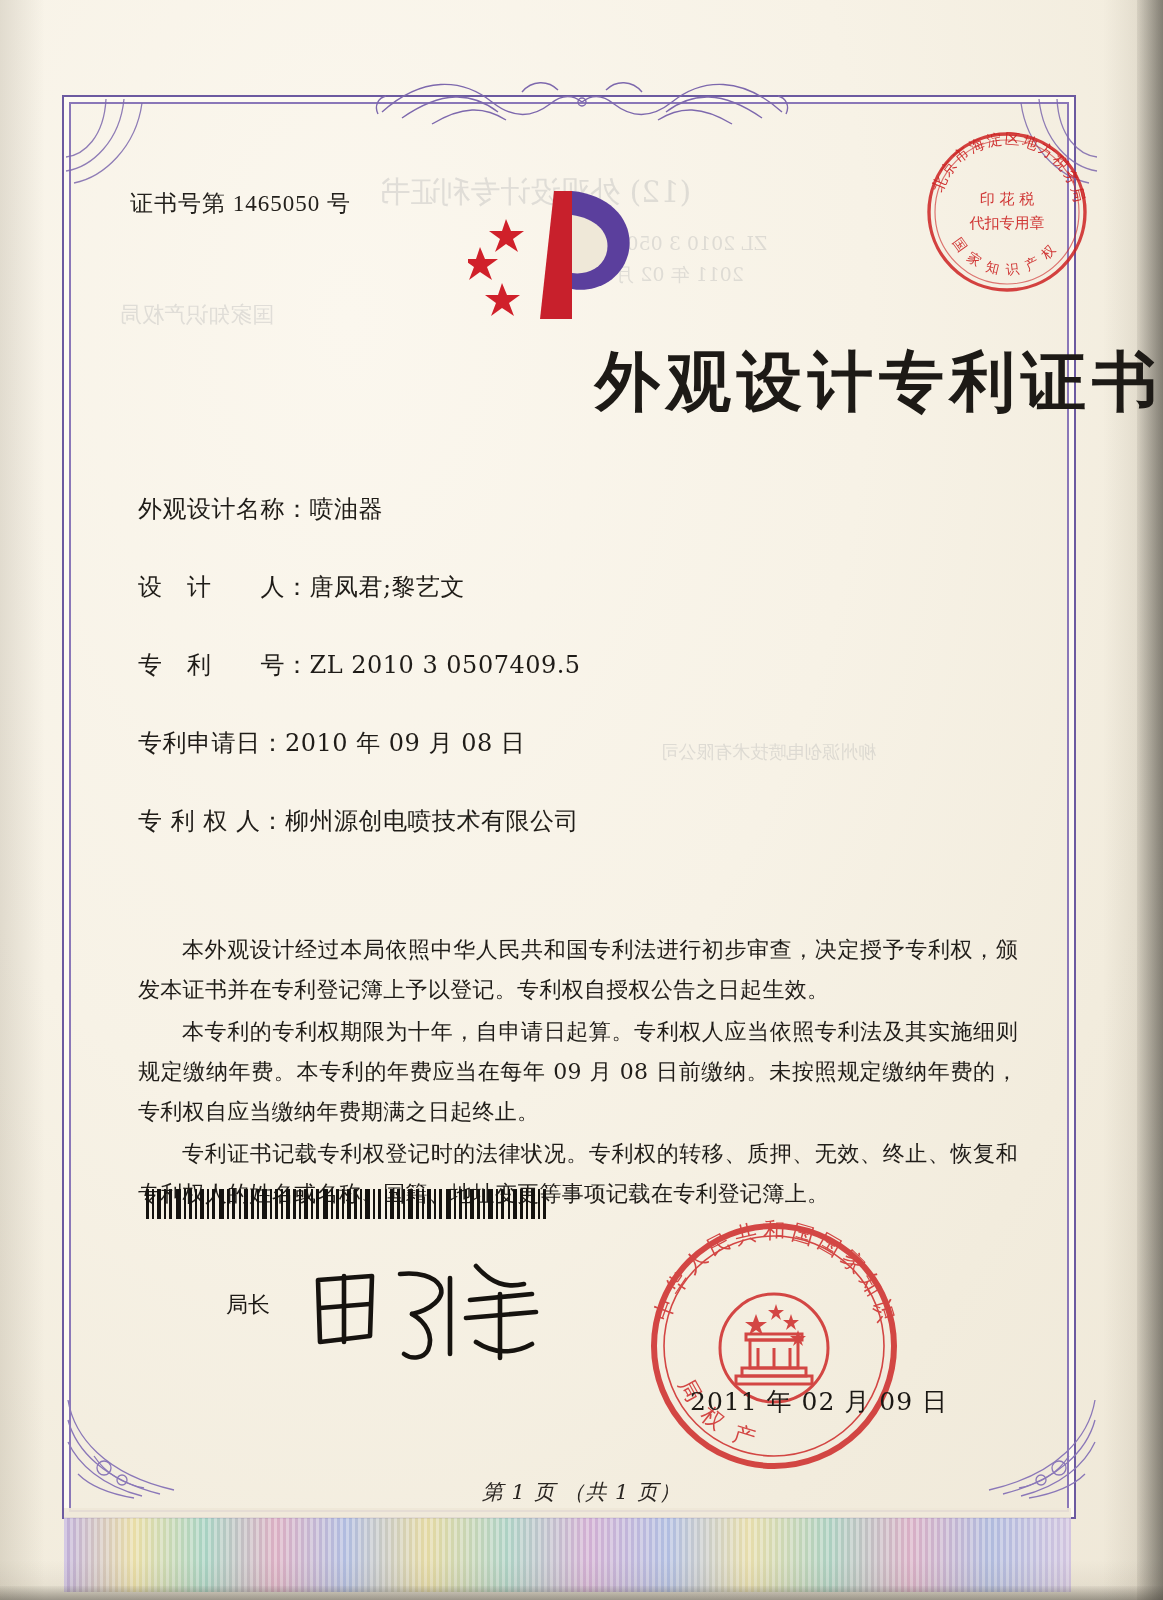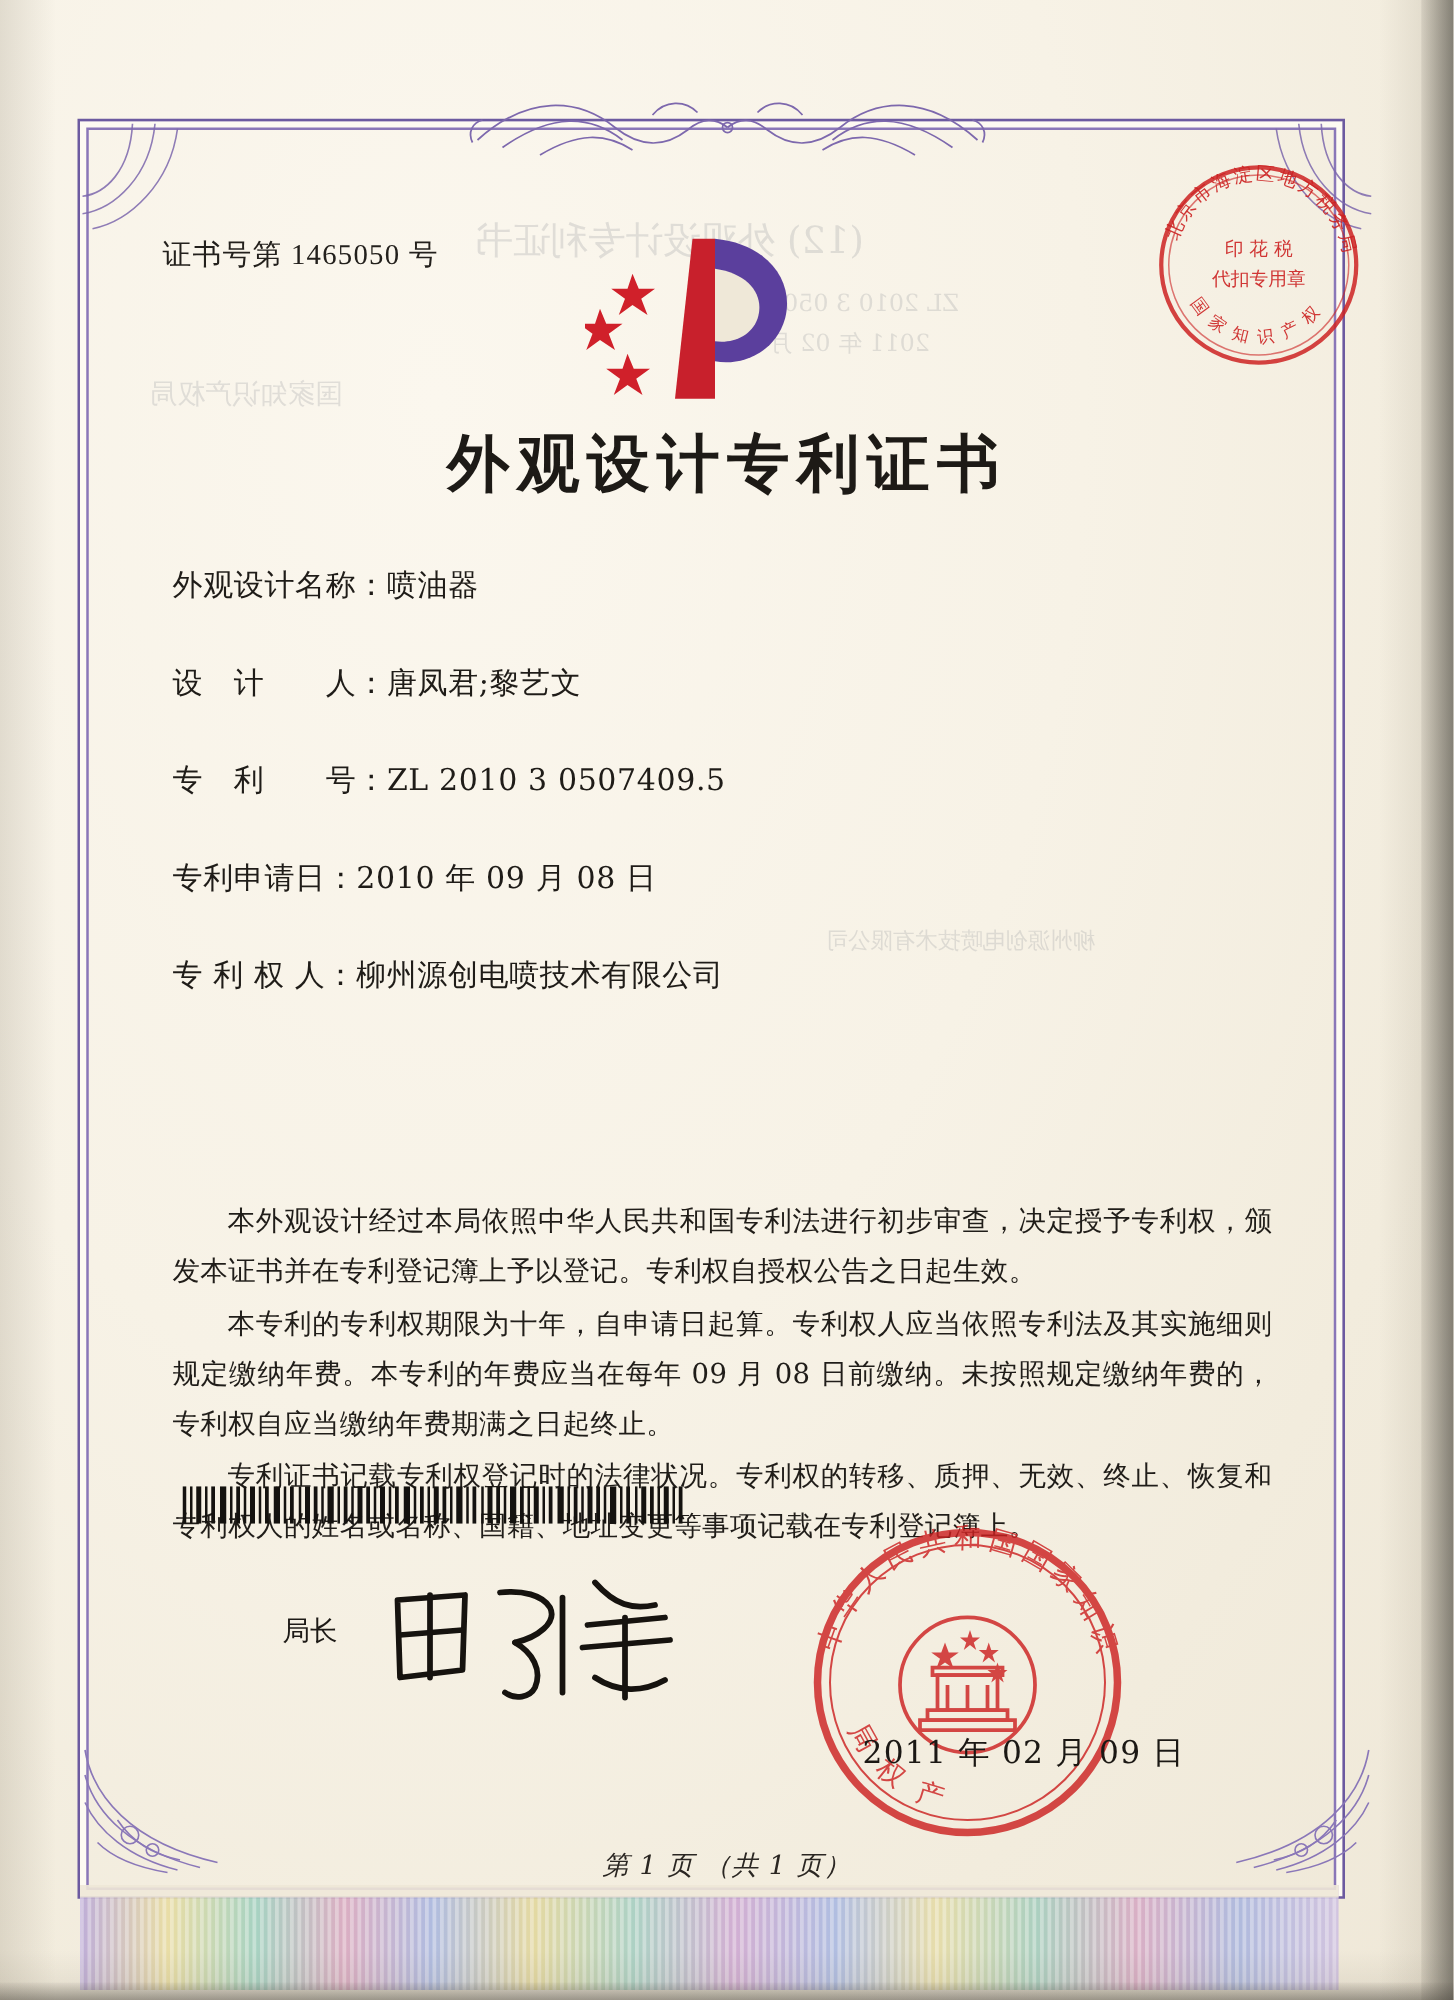--- a/index.html
+++ b/index.html
@@ -108,49 +108,48 @@
     right: 92px; top: 128px;
     width: 168px; height: 168px;
     border-radius: 50%;
     z-index: 9;
   }
 
   .title {
     position: absolute;
     left: 0; top: 338px;
     width: 1163px;
-    text-align: center;
-    font-size: 50px;
+    text-align: right;
+    font-size: 65px;
     font-weight: bold;
     letter-spacing: 6px;
     color: #1d1a16;
     font-family: Liberation Serif, serif;
   }
 
-  .fields { position: absolute; left: 138px; top: 452px; width: 900px; }
+  .fields { position: absolute; left: 138px; top: 493px; width: 900px; }
   .field {
     font-size: 24px;
     color: #1f1c18;
     margin-bottom: 46px;
     letter-spacing: .5px;
     white-space: nowrap;
   }
   .field .lbl { font-family: "DejaVu Serif", serif; }
   .field .val { font-family: "DejaVu Serif", serif; }
 
   .paras {
     position: absolute;
     left: 138px; top: 930px;
     width: 880px;
     font-size: 22px;
     line-height: 40px;
     color: #201d19;
     font-family: "DejaVu Serif", serif;
     letter-spacing: .3px;
-    margin-top: 28px;
   }
   .paras p { margin: 0 0 2px 0; text-indent: 44px; text-align: justify; }
 
   
   .barcode {
     position: absolute;
     left: 146px; top: 1189px;
     width: 420px; height: 30px;
   }
 

